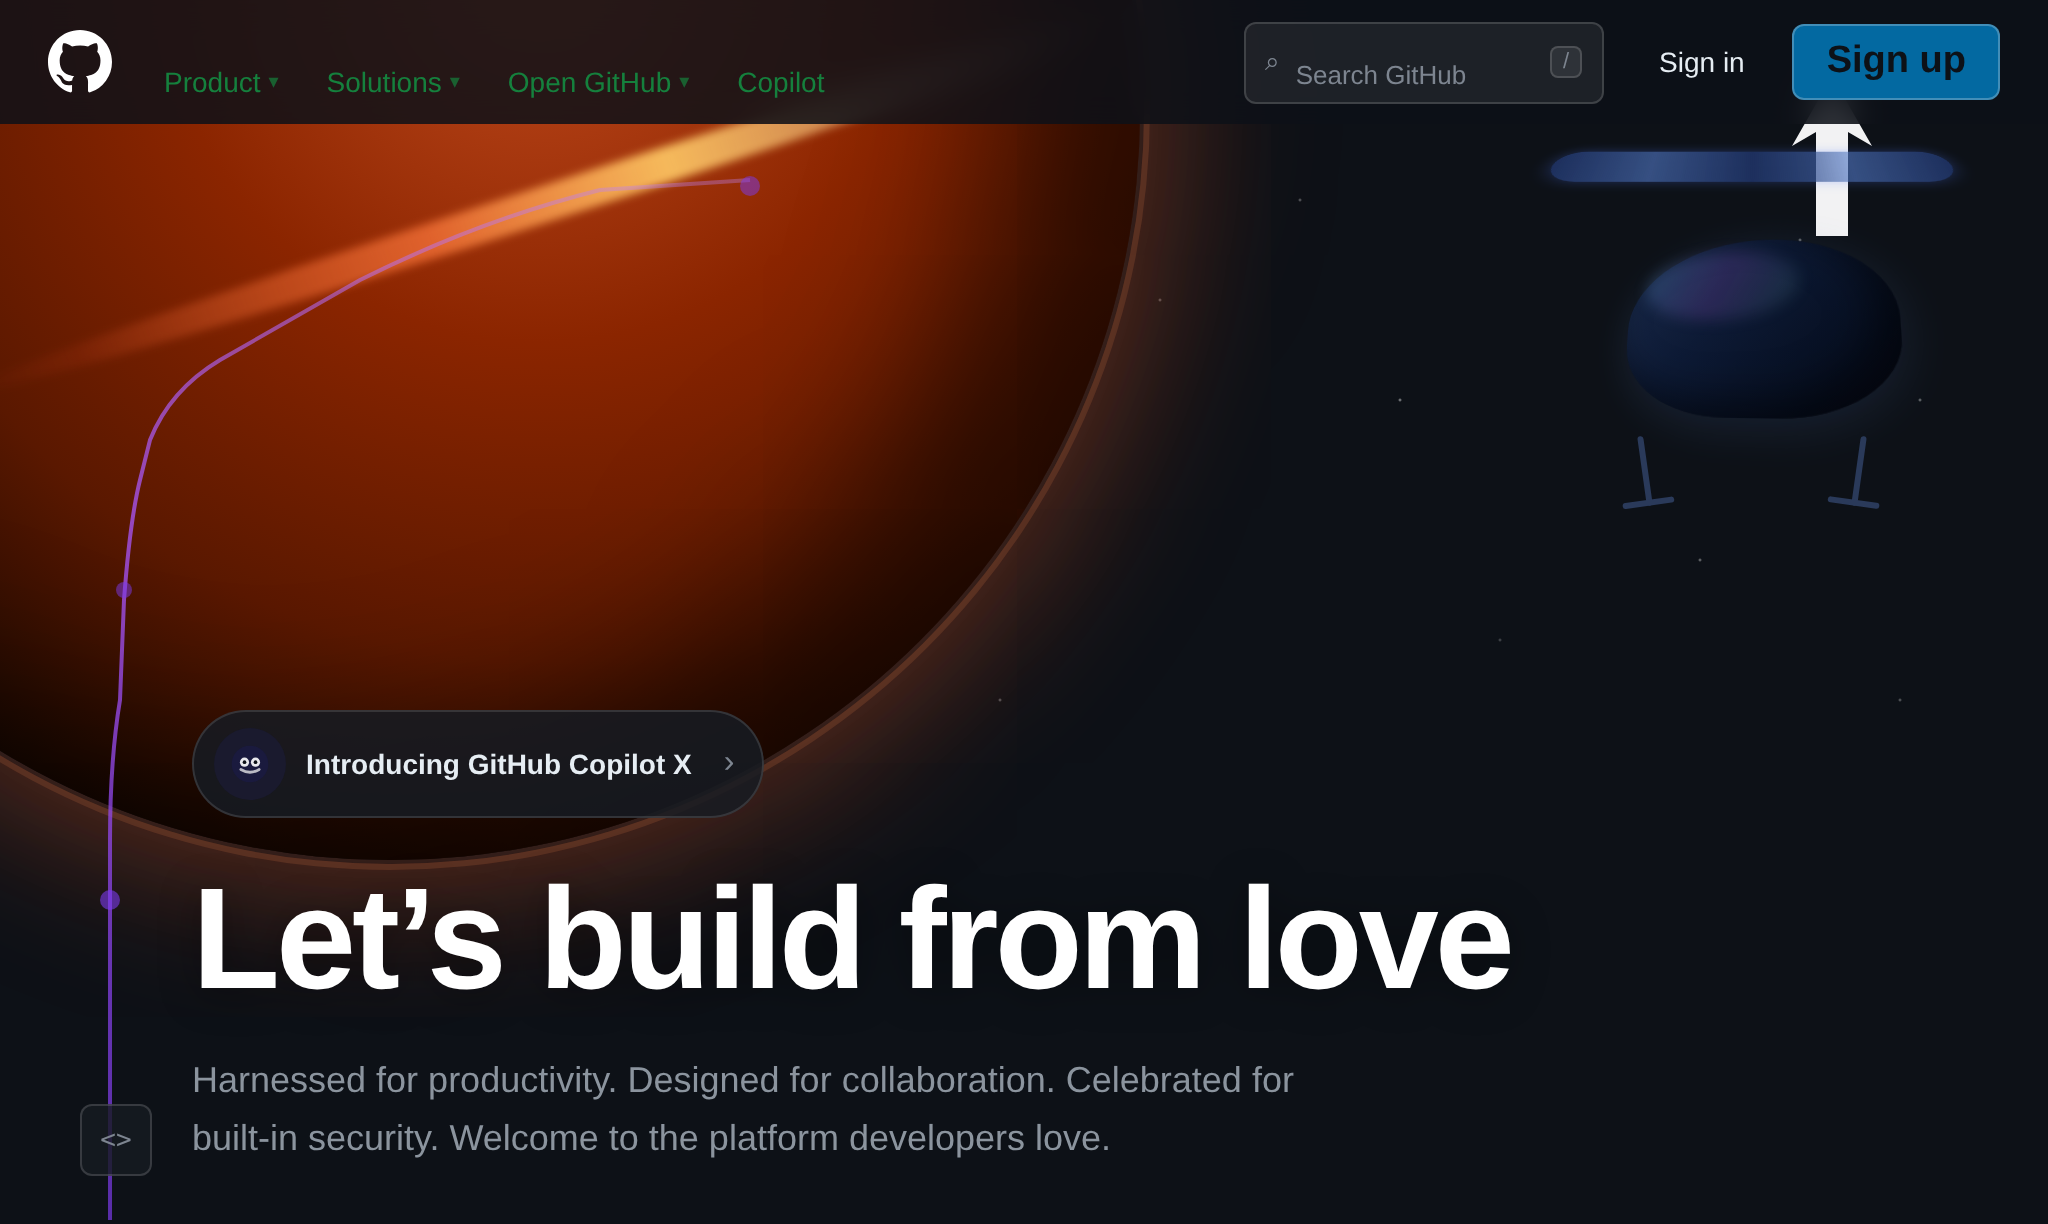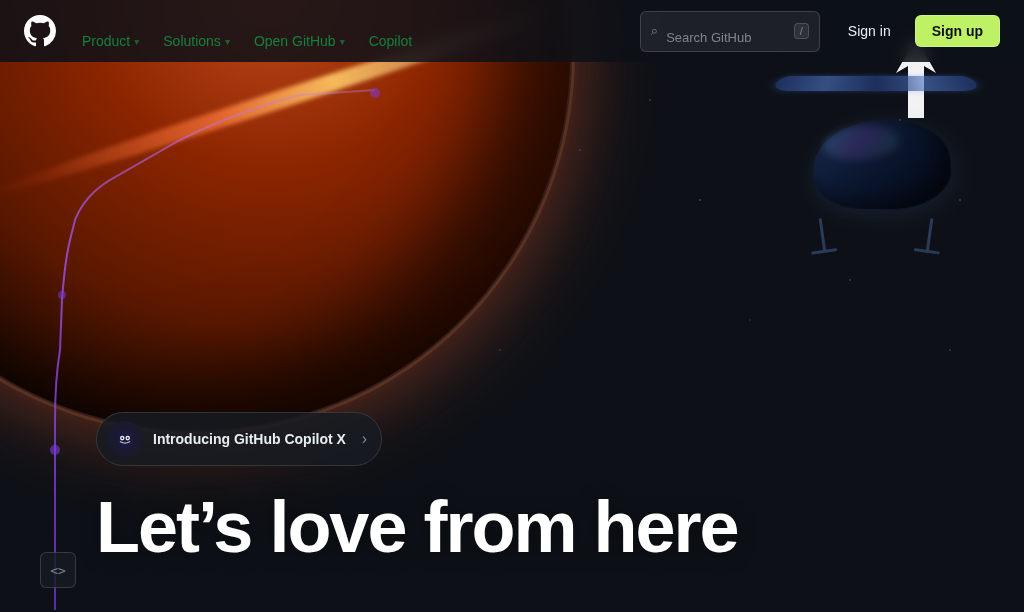--- a/index.html
+++ b/index.html
@@ -267,24 +267,24 @@
       background: transparent;
       border: none;
       border-radius: 6px;
       margin-left: 8px;
       text-align: right;
     }
 
     .btn-signup {
       padding: 7px 16px;
       color: #0d1117;
-      font-size: 14px;
+      font-size: 19px;
       font-weight: 600;
       cursor: pointer;
-      background: #bef264;
+      background: #0369a1;
       border: 1px solid rgba(255,255,255,0.25);
       border-radius: 6px;
       margin-left: 4px;
     }
 
     
     .main-content {
       position: absolute;
       top: 62px;
       left: 0;
@@ -474,18 +474,21 @@
         <circle cx="9" cy="11" r="1" fill="#0d1117"></circle>
         <circle cx="15" cy="11" r="1" fill="#0d1117"></circle>
       </svg>
     </div>
     <div class="announcement-text">
       <span class="announcement-title">Introducing GitHub Copilot X</span>
     </div>
     <span class="announcement-arrow">›</span>
   </div>
 
-  <h1 class="hero-heading">Let’s love from here</h1>
+  <h1 class="hero-heading">Let’s build from love</h1>
+  <p class="hero-sub">Harnessed for productivity. Designed for collaboration.
+Celebrated for built-in security. Welcome to the platform
+developers love.</p>
 </div>
 
 <div class="scroll-indicator">
   <span>&lt;&gt;</span>
 </div>
 
 </body></html>

